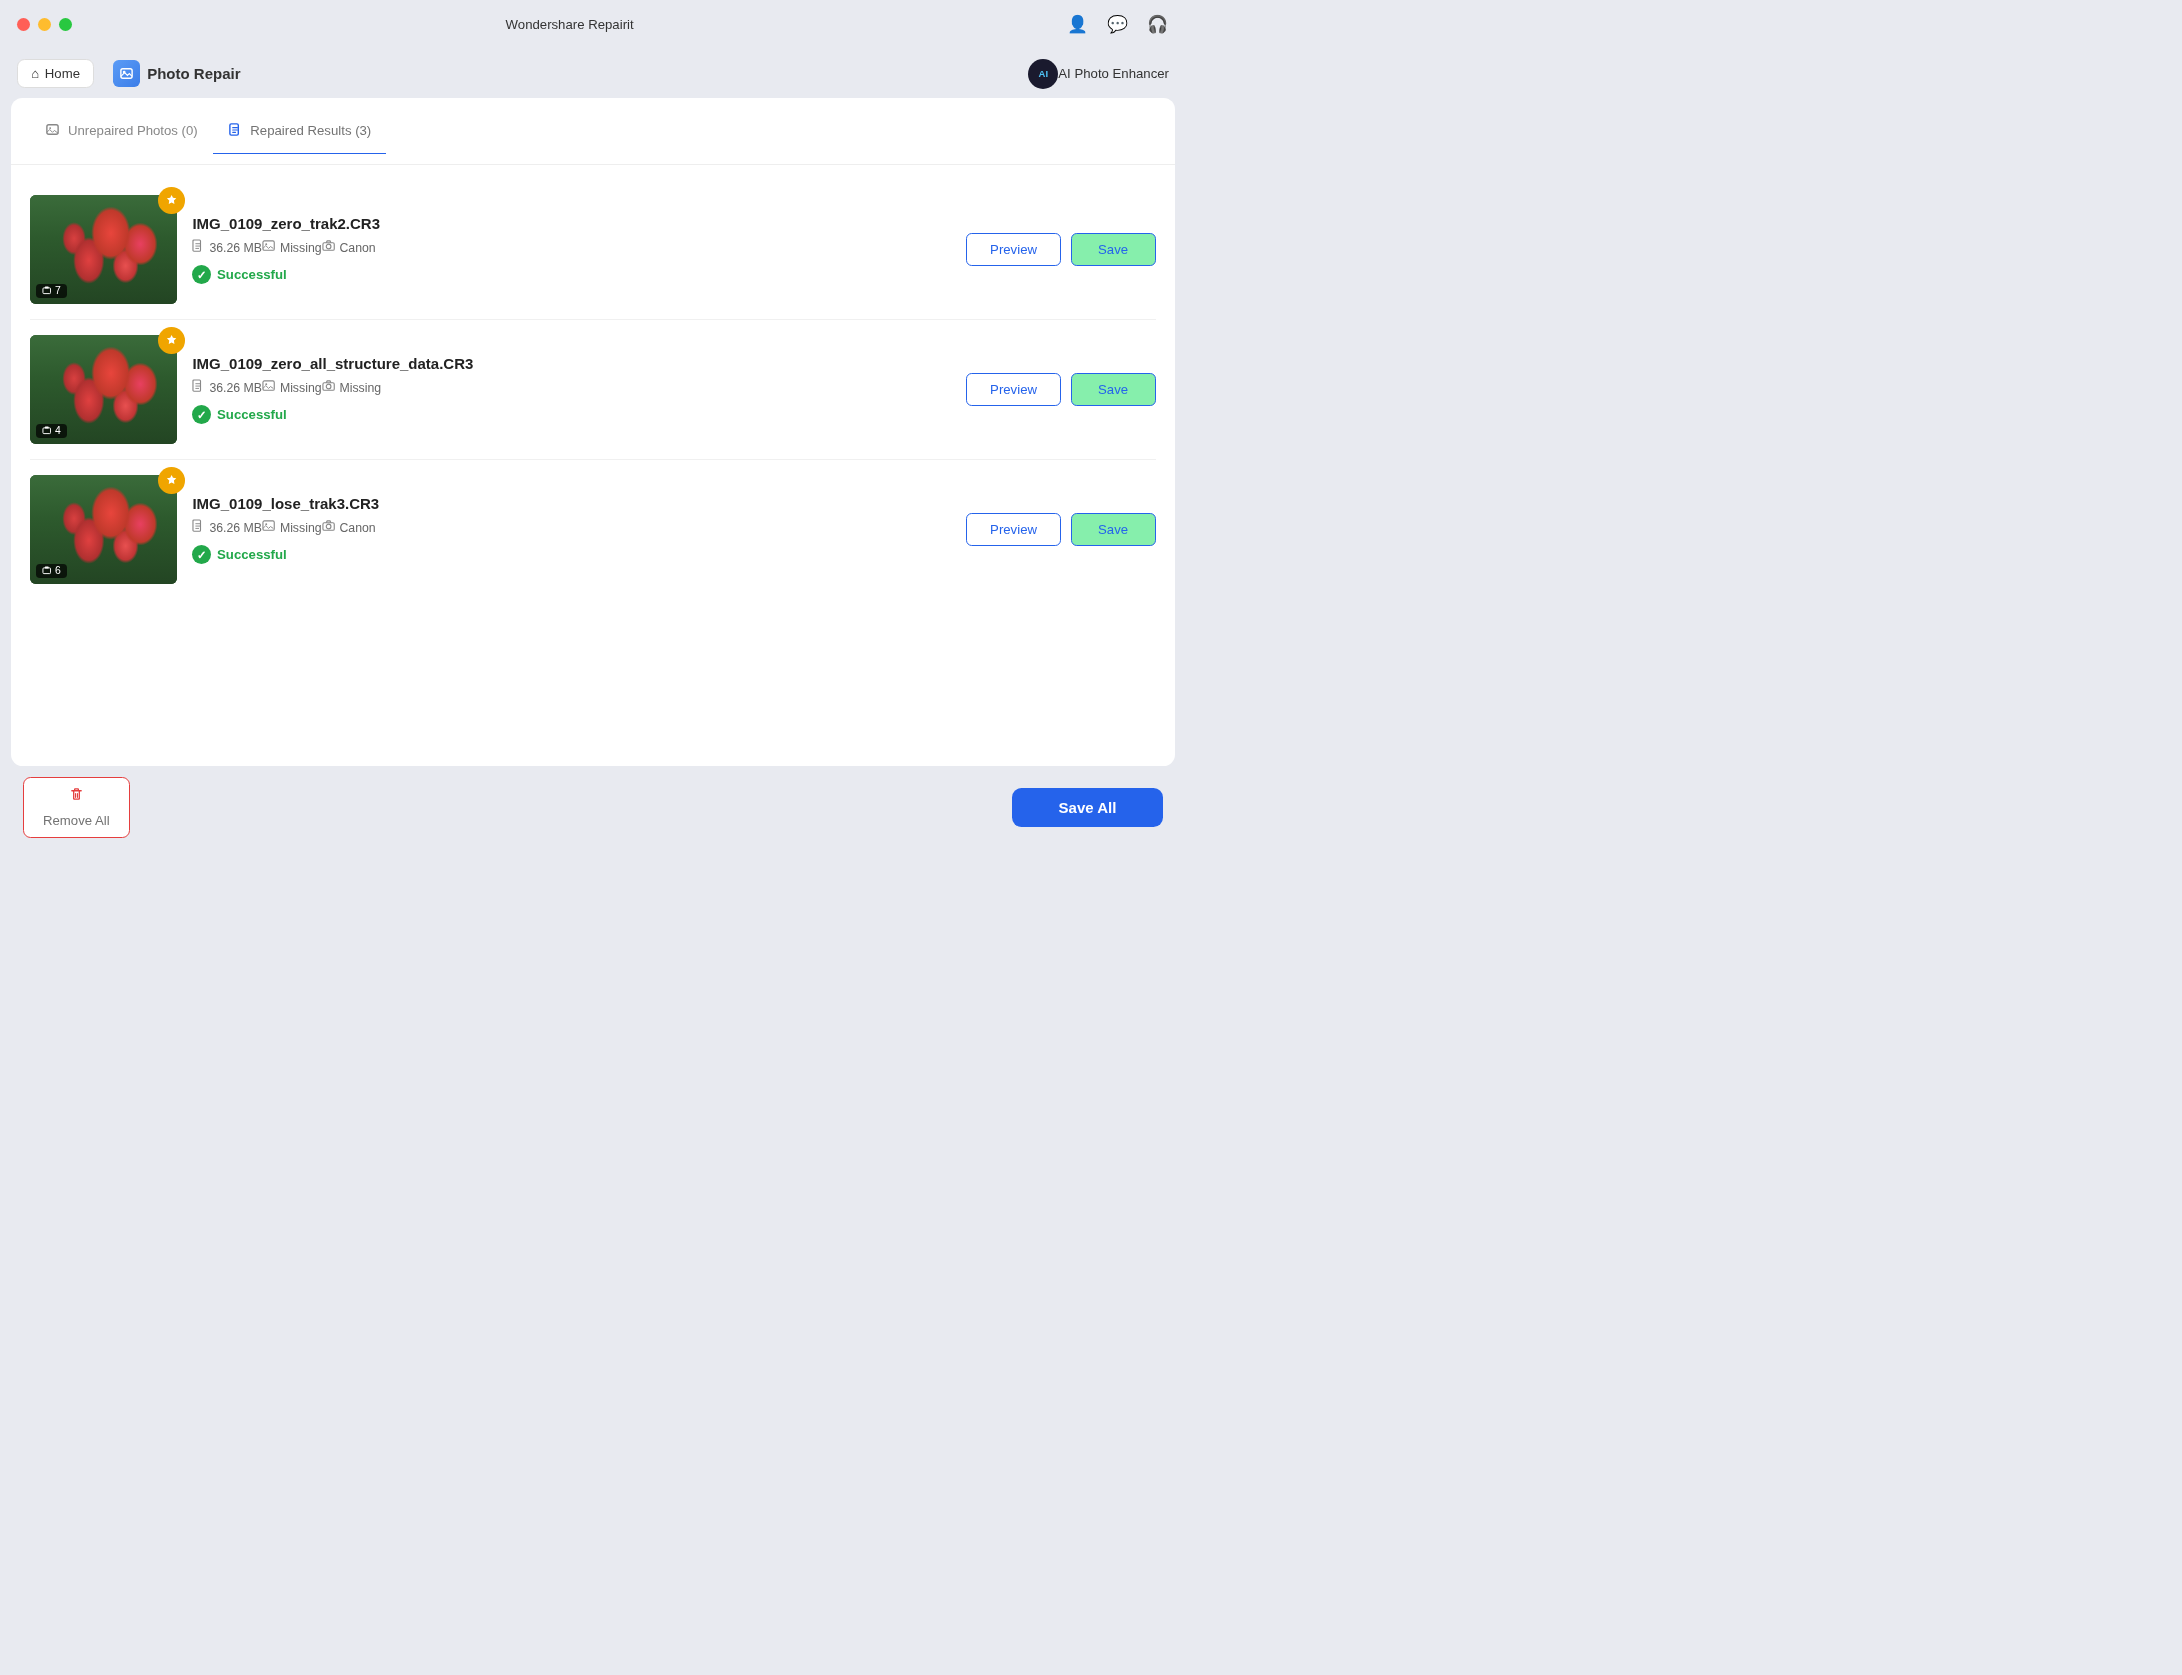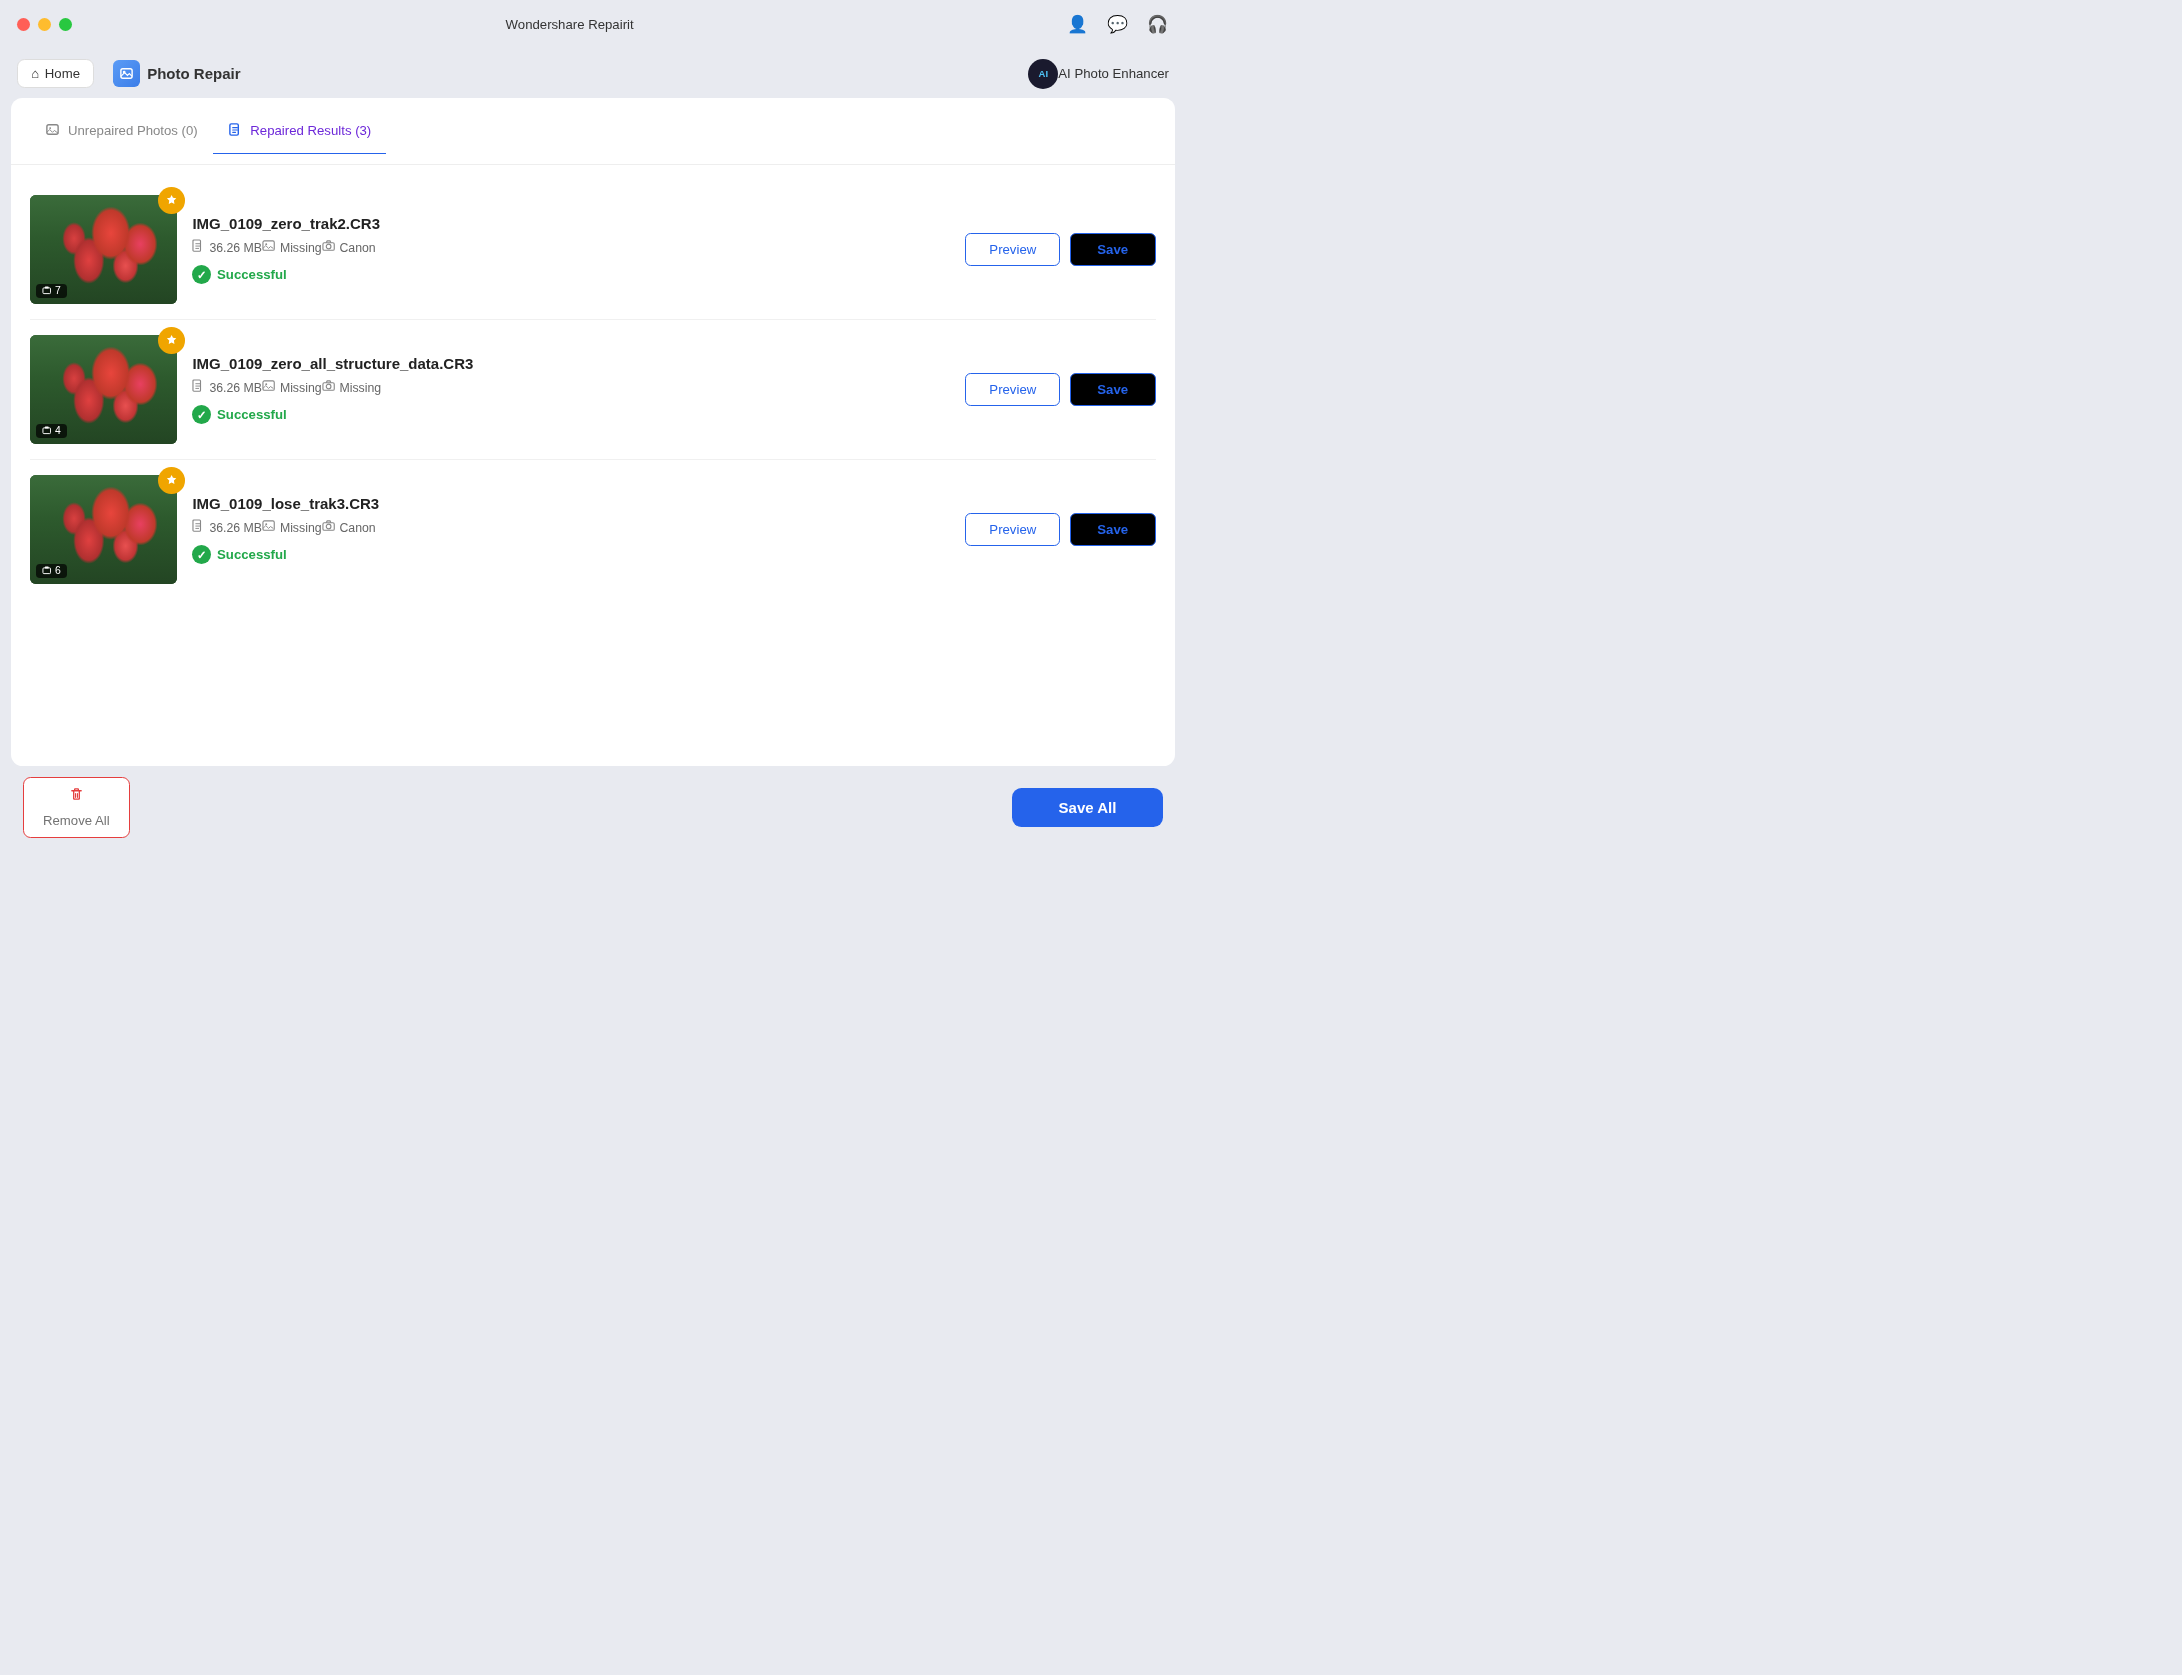--- a/index.html
+++ b/index.html
@@ -145,21 +145,21 @@
       align-items: center;
       gap: 7.6px;
       padding: 13.2px 15px;
       font-size: 13.2px;
       cursor: pointer;
       color: #888;
       border-bottom: 1.9px solid transparent;
       margin-bottom: -0.9px;
     }
     .tab.active {
-      color: #6d28d9;
+      color: #737373;
       border-bottom: 1.9px solid #2563eb;
       font-weight: 500;
     }
     .tab-icon {
       font-size: 14px;
     }
 
     
     .content {
       flex: 1;
@@ -292,25 +292,25 @@
       color: #2563eb;
       border-radius: 5.7px;
       font-size: 13.2px;
       font-weight: 500;
       cursor: pointer;
       min-width: 95px;
     }
     .btn-save {
       padding: 7.6px 26.5px;
       border: 1.4px solid #2563eb;
-      background: #000000;
+      background: #86efac;
       color: #2563eb;
       border-radius: 5.7px;
       font-size: 13.2px;
-      font-weight: 700;
+      font-weight: 400;
       cursor: pointer;
       min-width: 85px;
       text-align: right;
     }
 
     
     .bottombar {
       background: #e8eaf0;
       height: 61px;
       display: flex;

